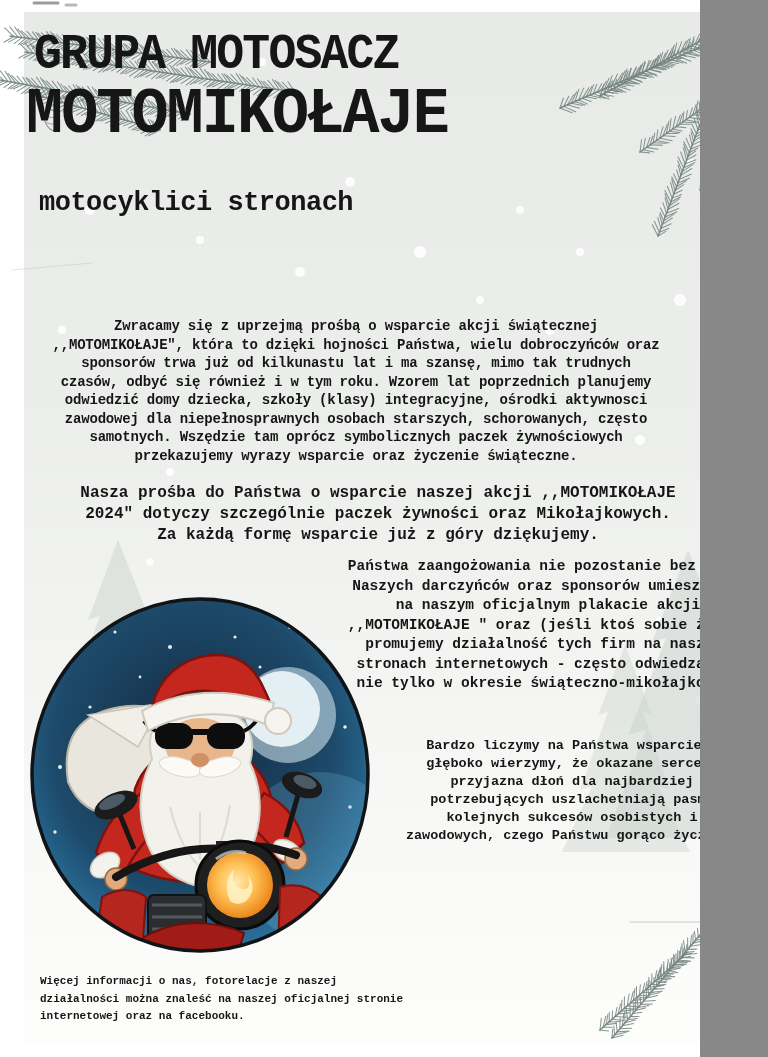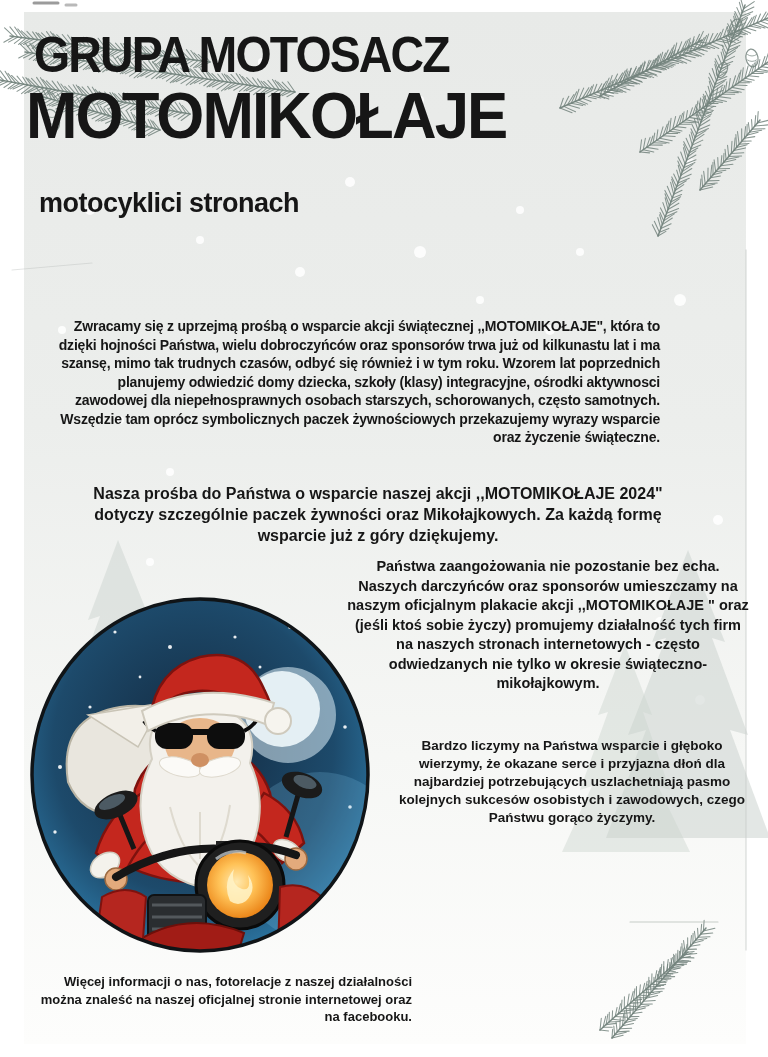--- a/index.html
+++ b/index.html
@@ -1,38 +1,38 @@
 <!DOCTYPE html>
 <html style="--page: #ffffff; --paper-top: #e8eae8; --paper-bottom: #fdfdfc; --ink: #161616; --branch: #74847e; --tree: #ccd4cf; --sky-deep: #13293f; --sky-light: #53a7d4; --santa-red: #c4271e; --headlight: #f59d1f;"><head>
 <meta charset="utf-8">
 <style>
   html,body{margin:0;padding:0;}
   body{background:#888;}
   .page{
-    position:relative;width:768px;height:1057px;background:var(--page,#fff);
-    overflow:hidden;font-family:Liberation Sans, sans-serif;
+    position:relative;width:700px;height:1057px;background:var(--page,#fff);
+    overflow:hidden;font-family:Liberation Mono, monospace;
     color:var(--ink,#161616);
   }
   .paper{
     position:absolute;left:24px;top:12px;width:722px;height:1032px;
     background:linear-gradient(180deg,var(--paper-top,#e8eae8) 0%,#eceeec 40%,#f6f7f5 72%,var(--paper-bottom,#fdfdfc) 100%);
   }
   #deco{position:absolute;left:0;top:0;pointer-events:none;}
   .txt{position:absolute;font-weight:bold;}
   .t1{left:34px;top:26px;font-size:50px;letter-spacing:-2px;transform:scaleX(.93);transform-origin:left top;white-space:nowrap;}
   .t2{left:26px;top:78px;font-size:65px;letter-spacing:-2px;transform:scaleX(.95);transform-origin:left top;white-space:nowrap;}
   .subtitle{left:39px;top:188px;font-size:27px;letter-spacing:-.5px;white-space:nowrap;}
   .year{left:441px;top:148px;font-size:88px;letter-spacing:-3px;white-space:nowrap;}
   .salutation{left:66px;top:282px;font-size:24px;white-space:nowrap;}
   .para{text-align:center;}
-  .p1{left:52px;top:317px;width:608px;font-size:14px;line-height:18.5px;letter-spacing:-.2px;text-align:right;}
+  .p1{left:52px;top:317px;width:608px;font-size:14px;line-height:18.5px;letter-spacing:-.2px;}
   .p2{left:72px;top:483px;width:612px;font-size:16px;line-height:21px;}
   .p3{left:346px;top:557px;width:404px;font-size:14.5px;line-height:19.5px;}
   .p4{left:398px;top:737px;width:348px;font-size:13.5px;line-height:18px;}
-  .footer{left:40px;top:973px;width:372px;font-size:13px;line-height:17.5px;text-align:right;}
+  .footer{left:40px;top:973px;width:372px;font-size:11px;line-height:17.5px;text-align:left;}
   .santa{position:absolute;left:30px;top:597px;width:340px;height:356px;}
 </style>
 </head>
 <body>
 
 <div class="page">
 
   <div class="paper"></div>
 
   <svg id="deco" width="768" height="1057" viewBox="0 0 768 1057">

